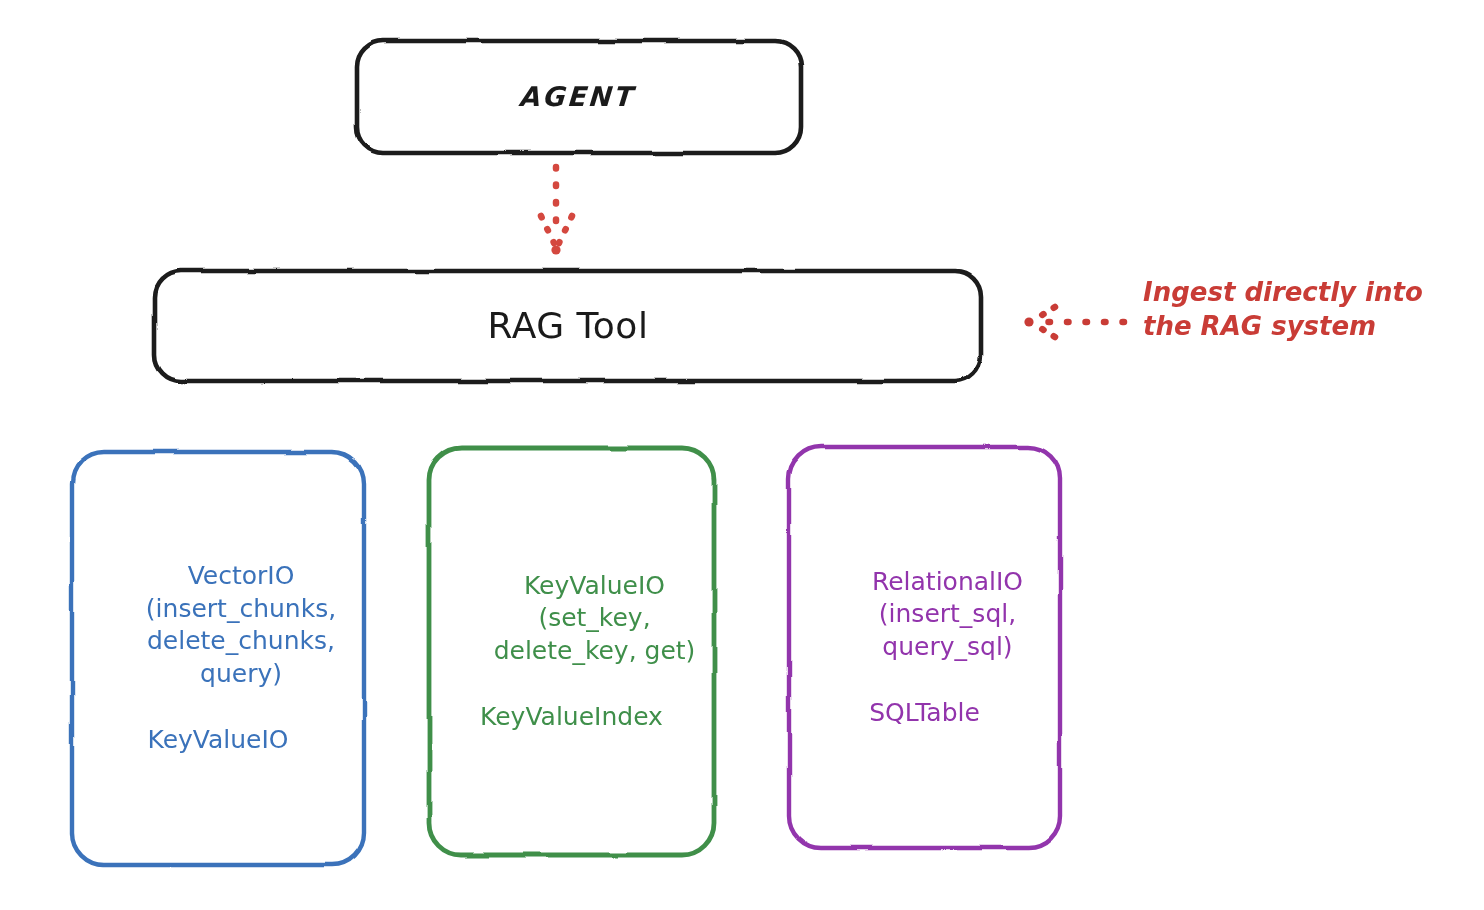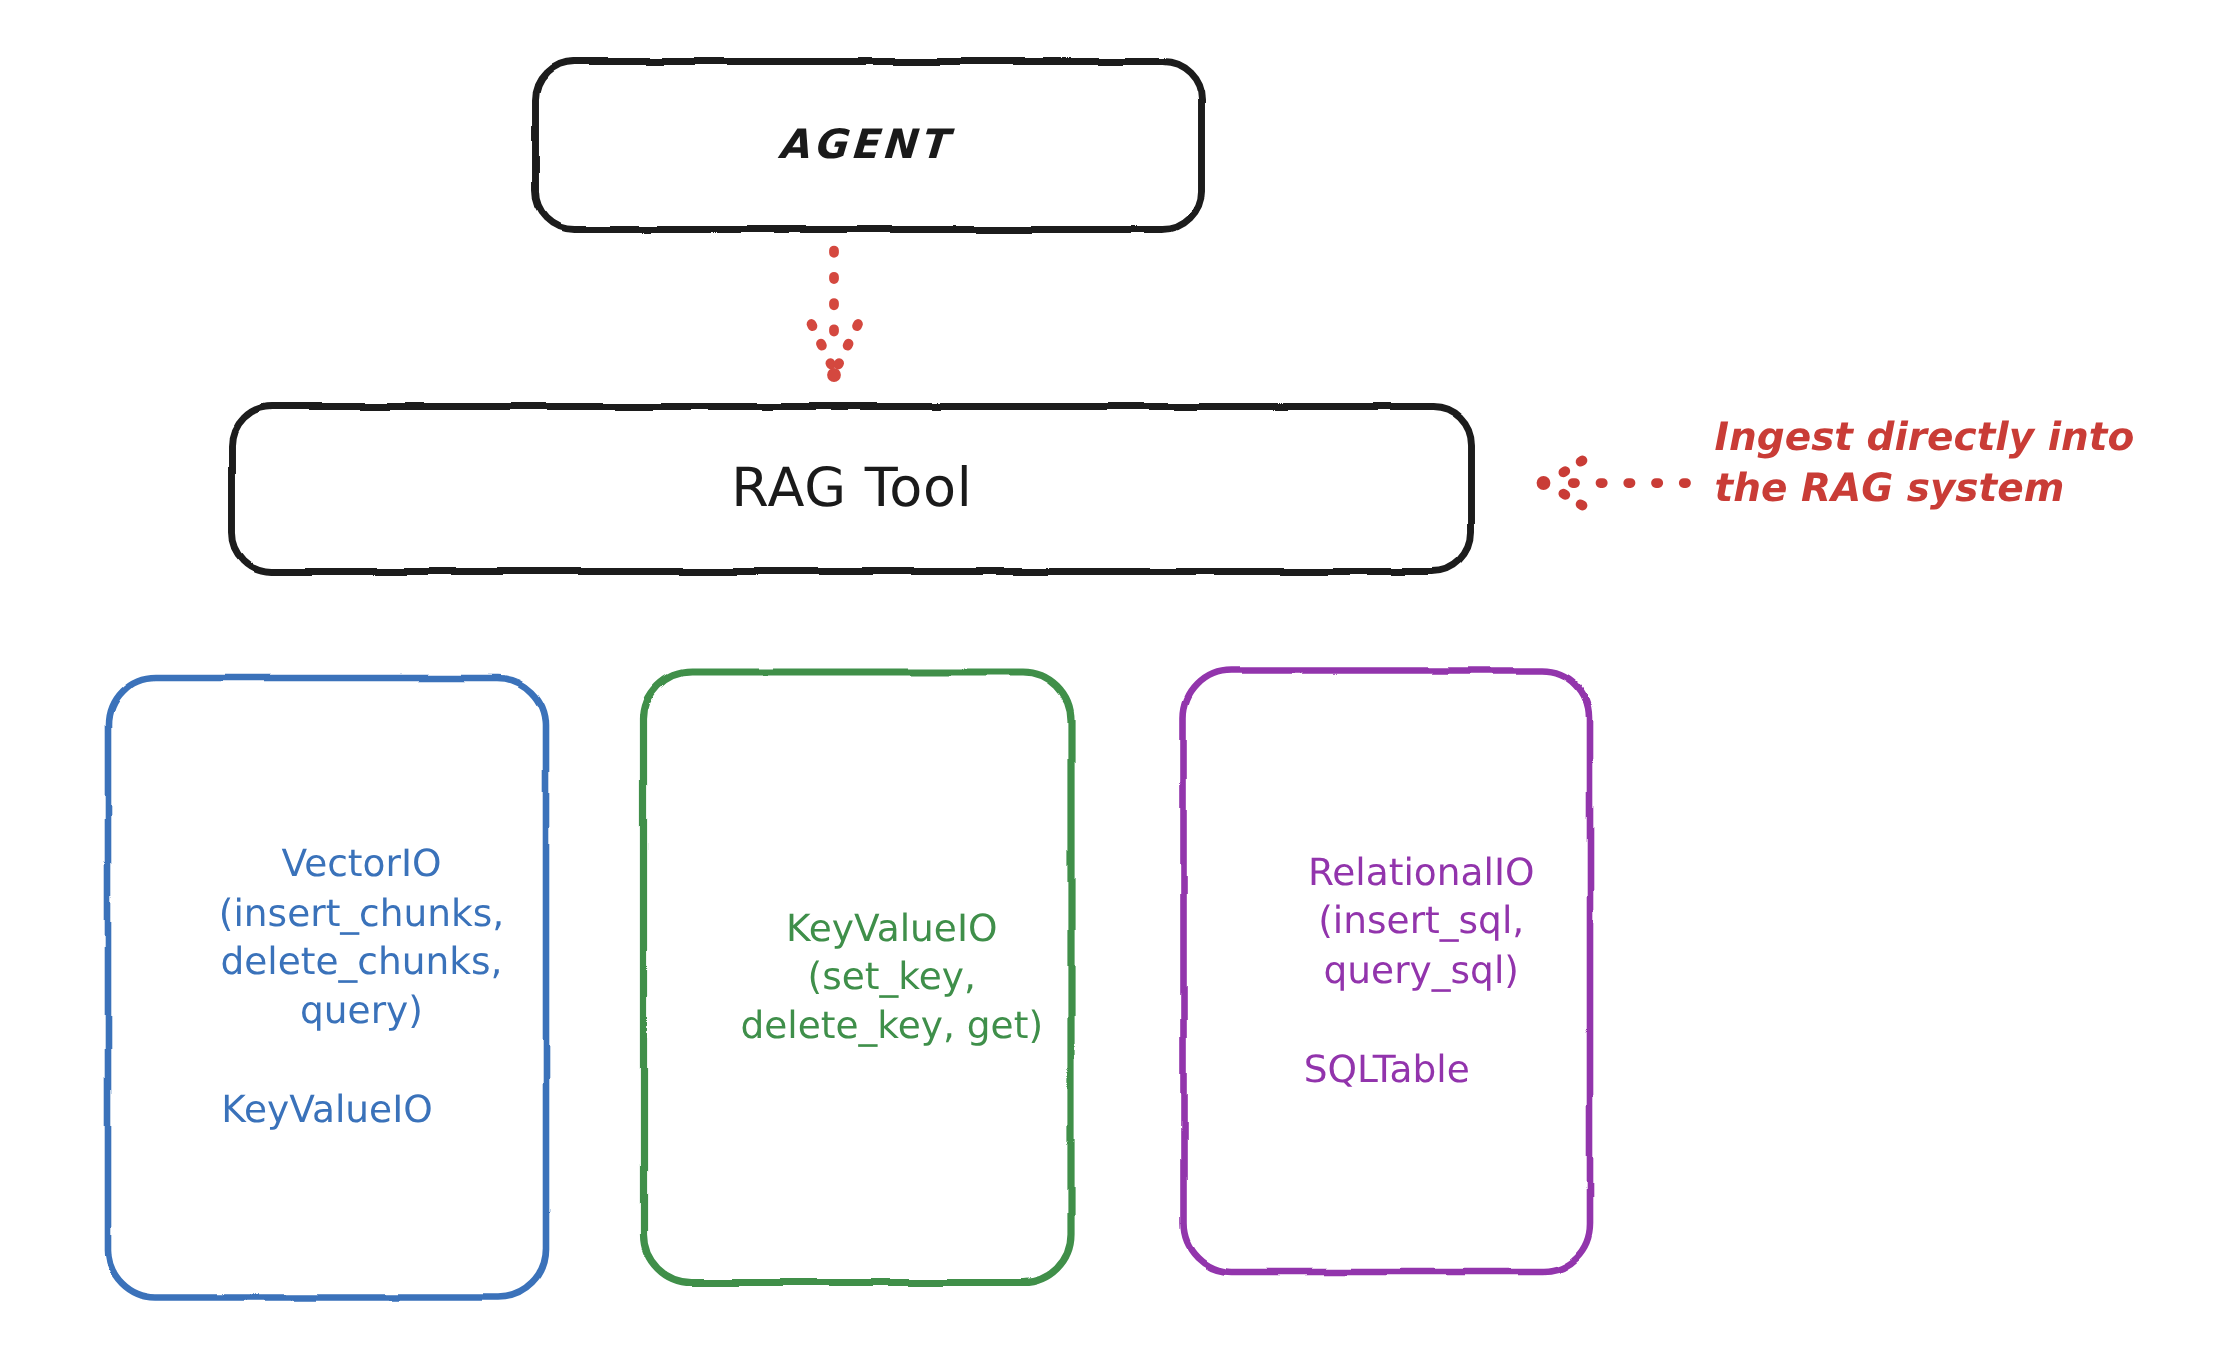--- a/index.html
+++ b/index.html
@@ -184,20 +184,21 @@
 (insert_chunks,
 delete_chunks,
 query)</div>
   <div class="node-sub">KeyValueIO</div>
 </div>
 
 <div class="node store-node" id="keyvalueio-node">
   <div class="node-label">KeyValueIO
 (set_key,
 delete_key, get)</div>
+  <div class="node-sub">KeyValueIndex</div>
 </div>
 
 <div class="node store-node" id="relationalio-node">
   <div class="node-label">RelationalIO
 (insert_sql,
 query_sql)</div>
   <div class="node-sub">SQLTable</div>
 </div>
 
 <div id="ingest-annotation">Ingest directly into

